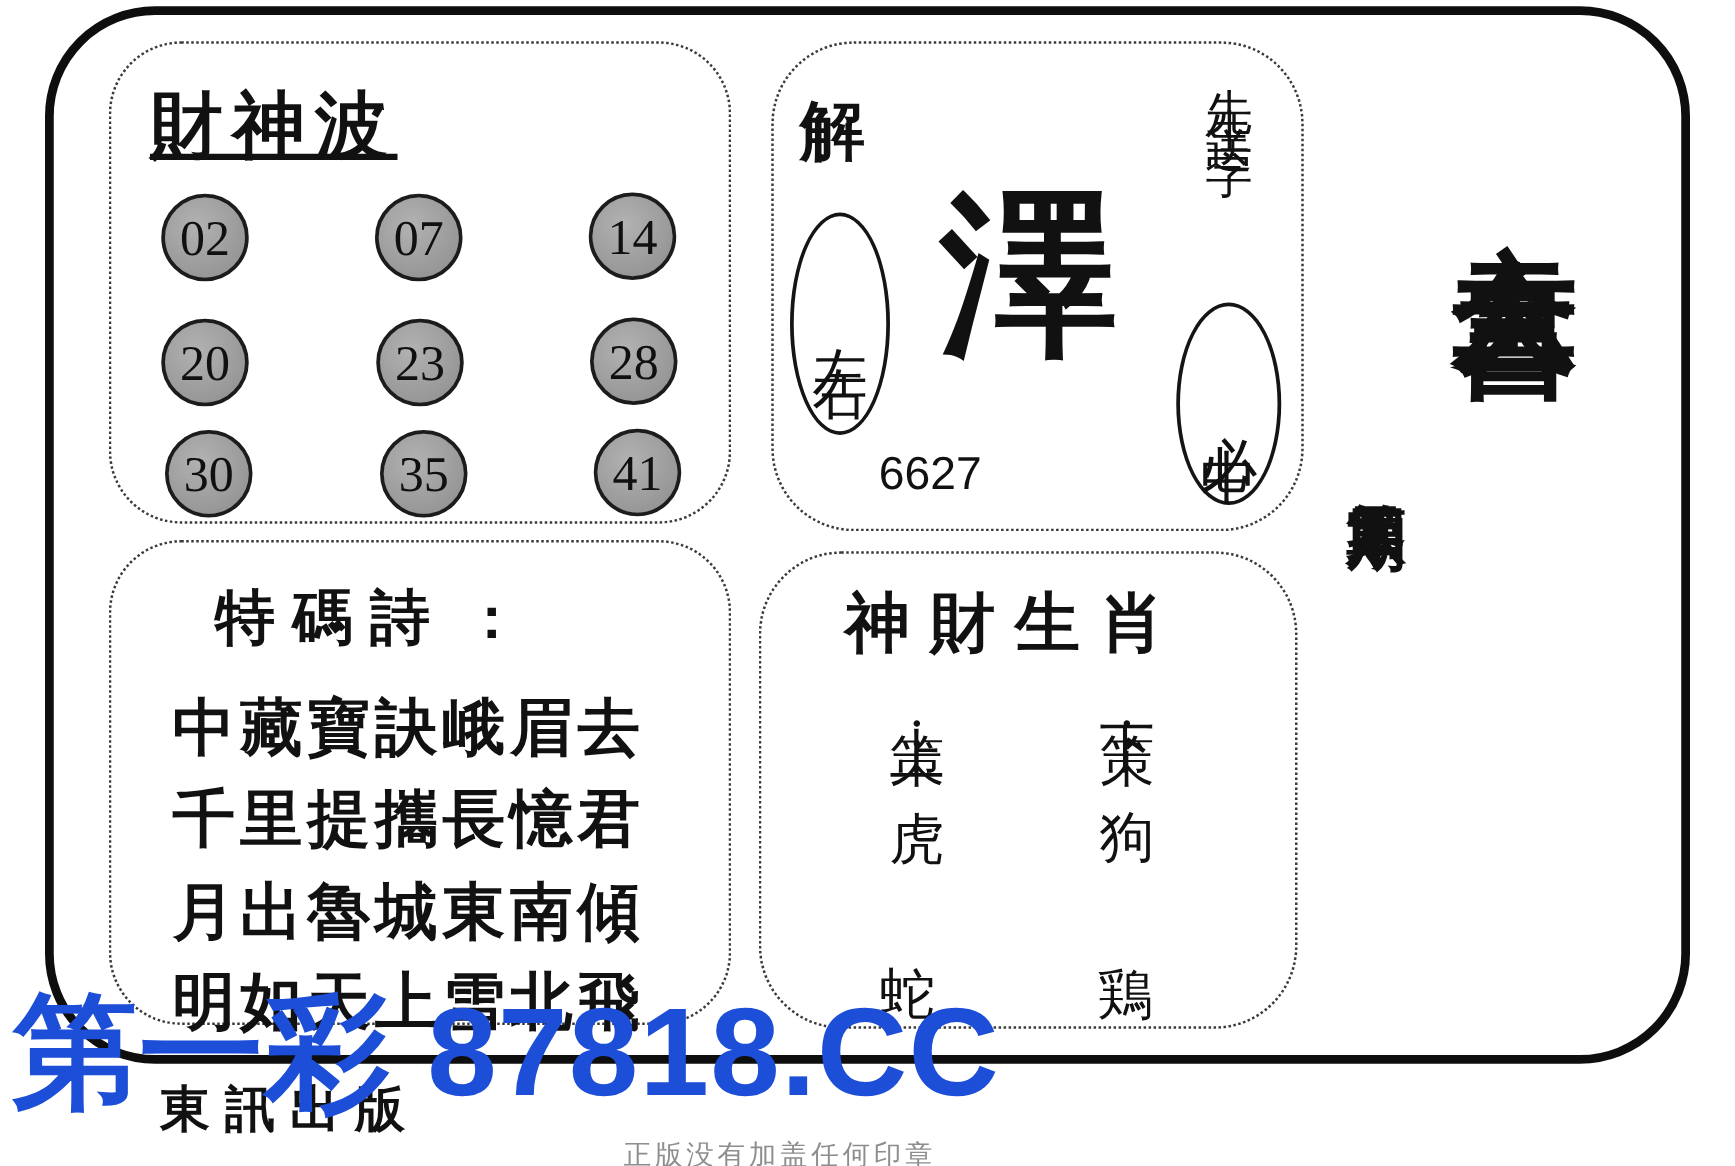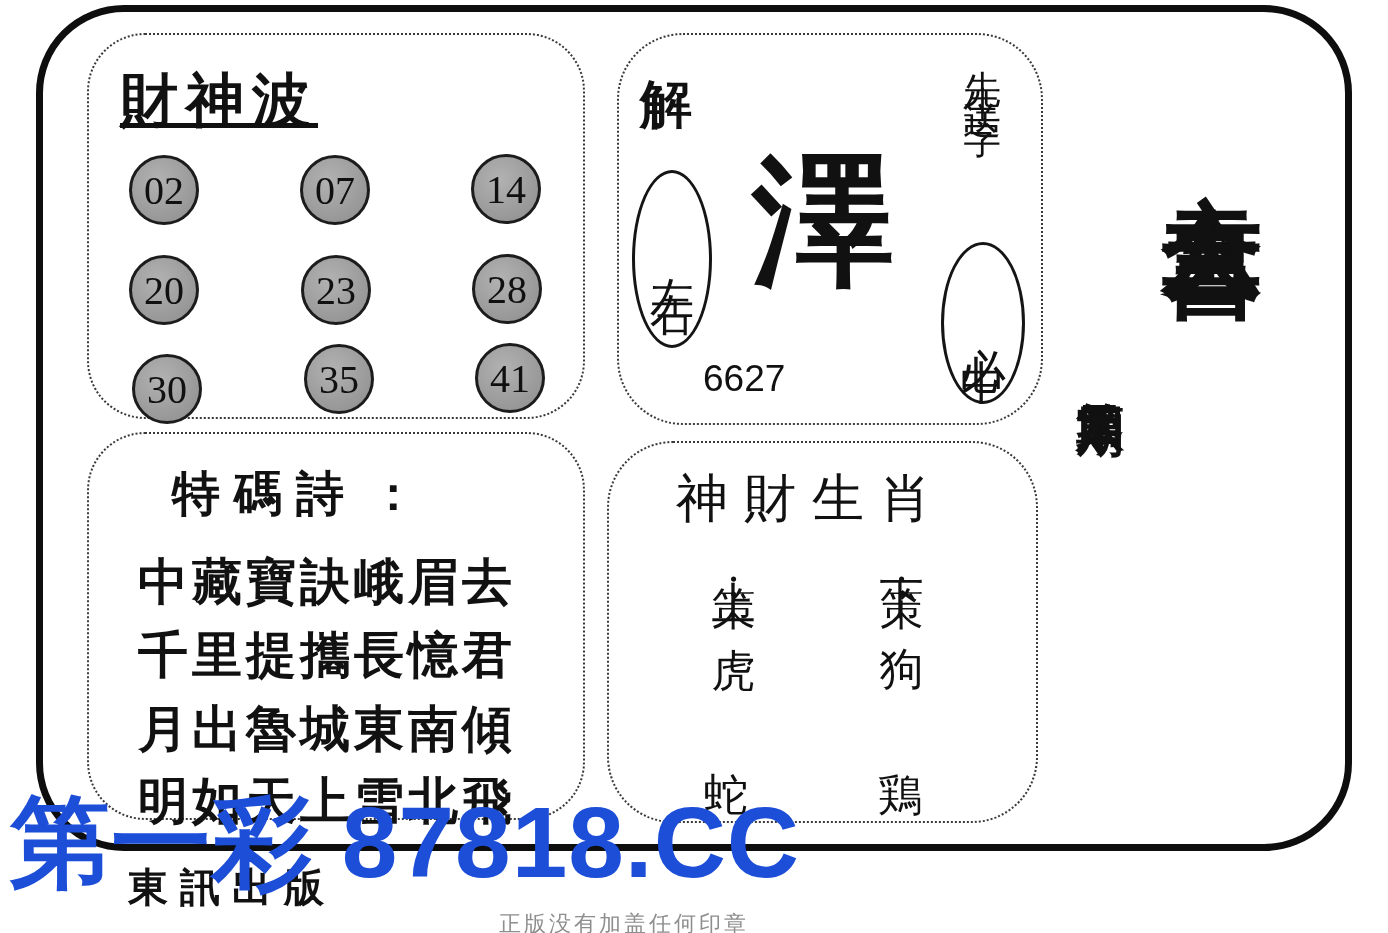--- a/index.html
+++ b/index.html
@@ -97,21 +97,21 @@
   .poem-line {
     left: 138px;
     font-size: 50px; font-weight: 700; letter-spacing: 4px;
     font-family: "Liberation Sans", sans-serif;
     white-space: nowrap;
   }
 
   
   .zodiac-title {
     left: 676px; top: 464px;
-    font-size: 52px; font-weight: 400; letter-spacing: 16px;
+    font-size: 52px; font-weight: 700; letter-spacing: 16px;
     font-family: "Liberation Sans", sans-serif;
   }
   .zodiac-col { font-size: 44px; letter-spacing: 6px; }
   .zodiac-extra { font-size: 44px; }
 
   
   .masthead-title {
     left: 1160px; top: 112px;
     font-size: 100px; font-weight: 700; letter-spacing: 10px;
     line-height: 1.04;
@@ -162,21 +162,21 @@
     </div>
   <div class="abs num-circle" style="left:129px; top:255px;">
       <span>20</span>
     </div>
   <div class="abs num-circle" style="left:301px; top:255px;">
       <span>23</span>
     </div>
   <div class="abs num-circle" style="left:472px; top:254px;">
       <span>28</span>
     </div>
-  <div class="abs num-circle" style="left:132px; top:354px;text-align:right;">
+  <div class="abs num-circle" style="left:132px; top:344px;text-align:right;">
       <span>30</span>
     </div>
   <div class="abs num-circle" style="left:304px; top:344px;">
       <span>35</span>
     </div>
   <div class="abs num-circle" style="left:475px; top:343px;">
       <span>41</span>
     </div>
 
   <div class="abs jie-label" style="left: 640px; top: 70px;">解</div>

